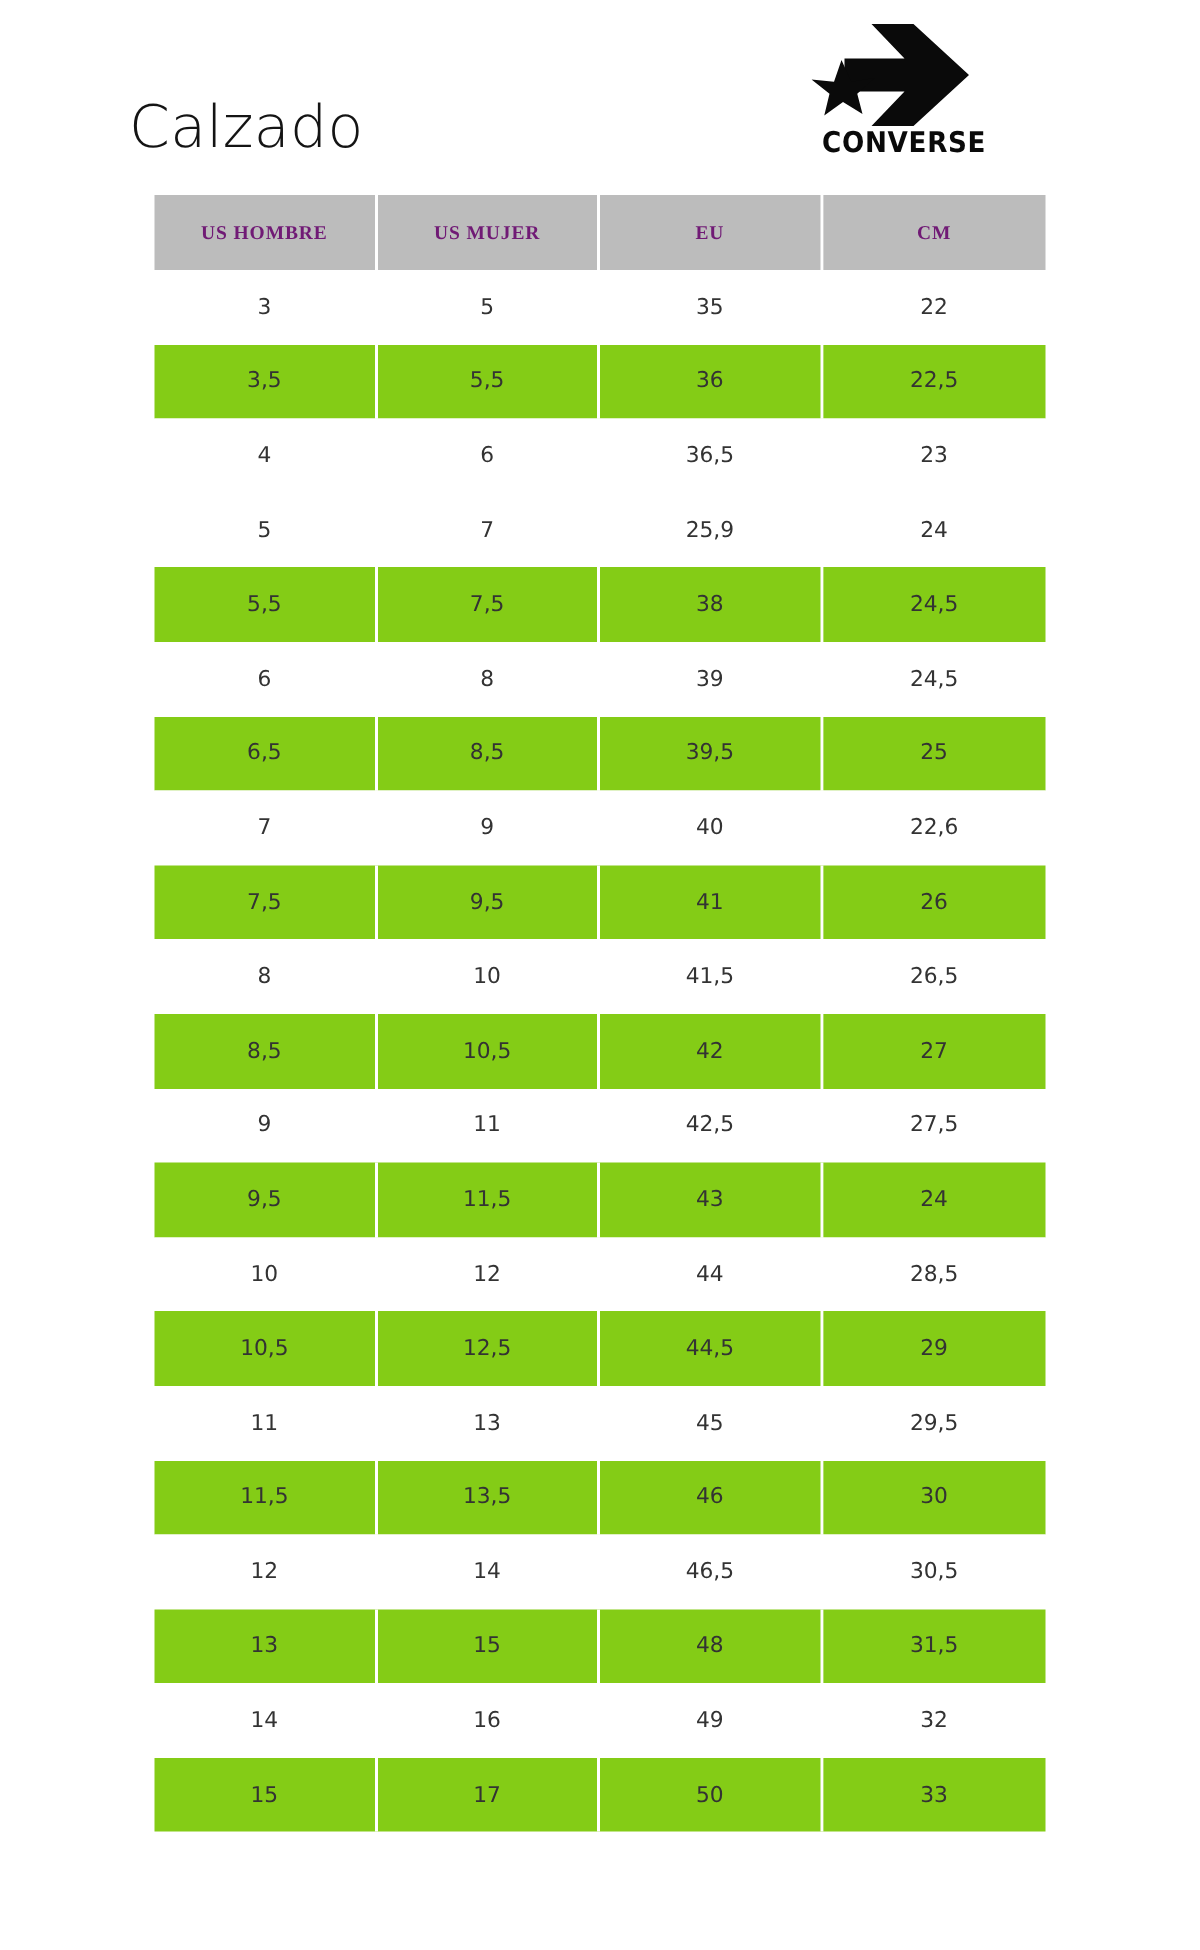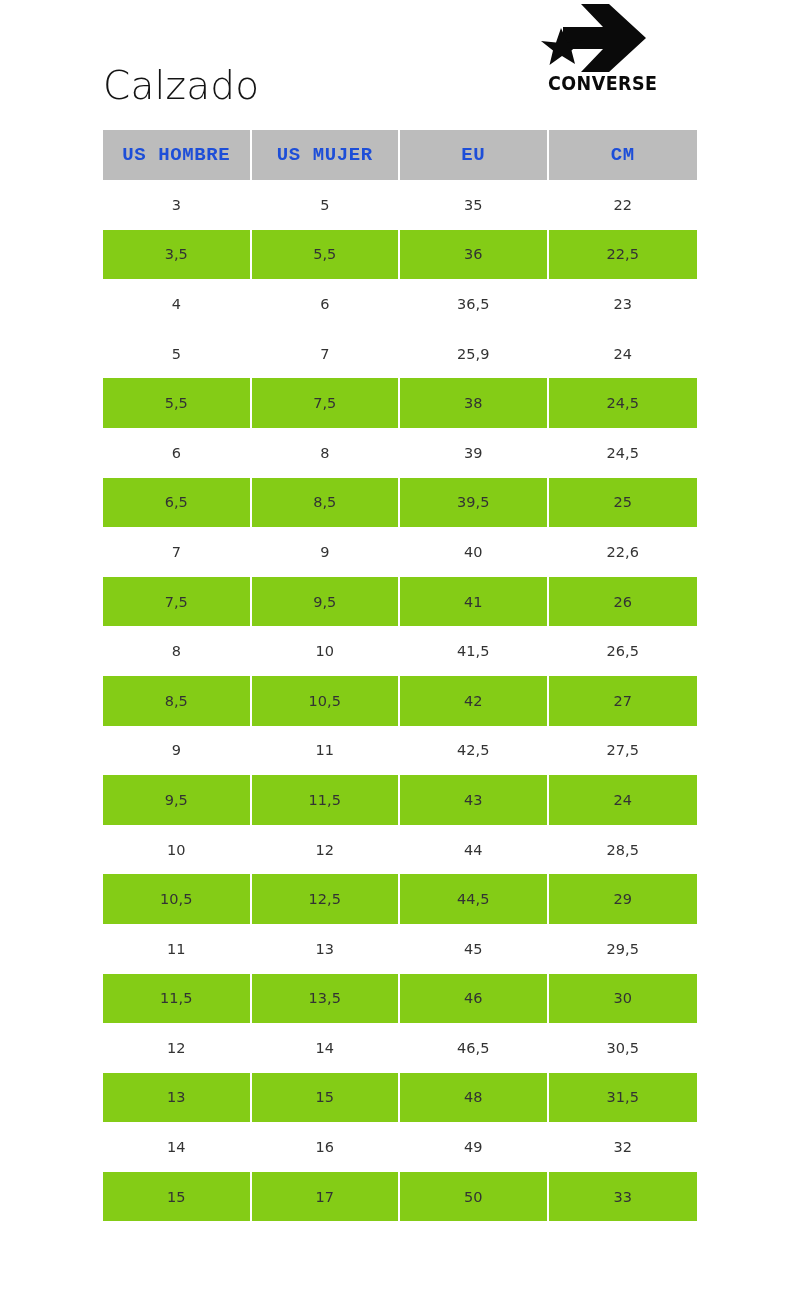--- a/index.html
+++ b/index.html
@@ -12,21 +12,21 @@
     height: 1300px;
     font-family: "Liberation Sans", sans-serif;
     position: relative;
     overflow: hidden;
   }
 
   
   .logo {
     position: absolute;
     left: 541px;
-    top: 2px;
+    top: 14px;
     width: 110px;
     height: 96px;
   }
   .logo-mark {
     position: relative;
     width: 110px;
     height: 72px;
   }
   .logo-mark svg { display: block; }
   .wordmark {
@@ -41,21 +41,21 @@
     line-height: 19px;
     letter-spacing: 0.5px;
     color: #0a0a0a;
     transform: scaleX(0.92);
     transform-origin: left center;
   }
 
   
   .page-title {
     position: absolute;
-    left: 103px;
+    left: 86px;
     top: 63px;
     margin: 0;
     font-family: "DejaVu Sans", sans-serif;
     font-weight: 300;
     font-size: 39px;
     line-height: 46px;
     letter-spacing: 0.2px;
     color: #141414;
   }
 
@@ -73,24 +73,24 @@
   .size-table td {
     width: 148.5px;
     height: 49.6px;
     padding: 0;
     text-align: center;
     vertical-align: middle;
     box-sizing: border-box;
   }
   .size-table thead th {
     background: #bcbcbc;
-    color: #1d4ed8;
-    font-family: Liberation Mono, monospace;
+    color: #701a75;
+    font-family: Liberation Serif, serif;
     font-weight: 700;
-    font-size: 19px;
+    font-size: 13px;
     letter-spacing: 0.6px;
     border-right: 2px solid #ffffff;
     height: 50px;
   }
   .size-table thead th:last-child { border-right: none; margin-top: 36px; }
 
   .size-table tbody td {
     font-family: "DejaVu Sans", sans-serif;
     font-weight: 400;
     font-size: 14.5px;

